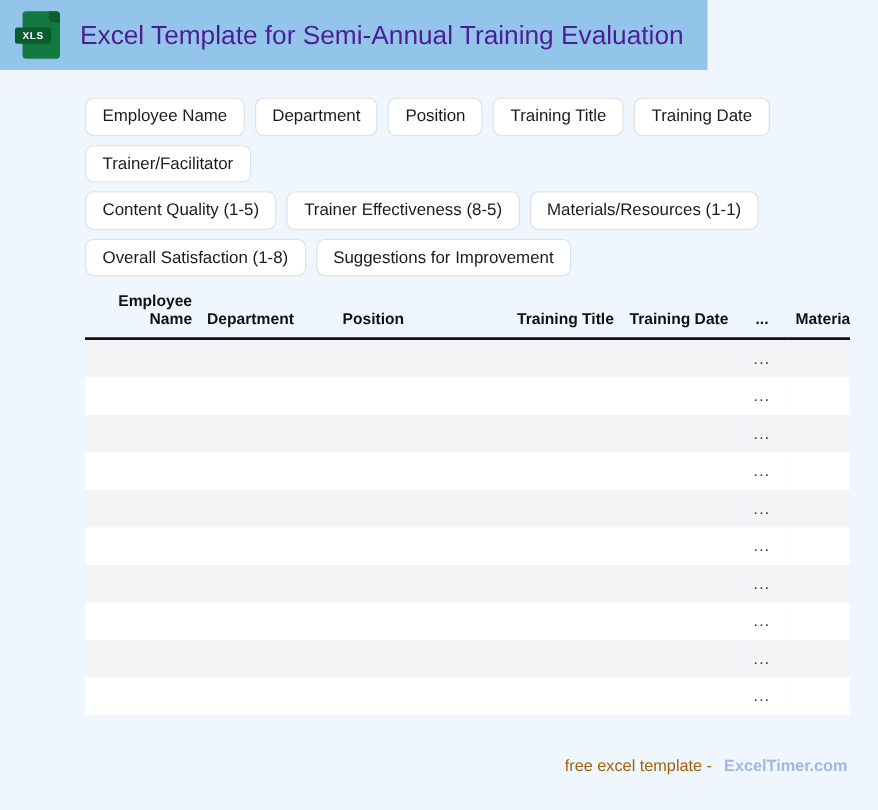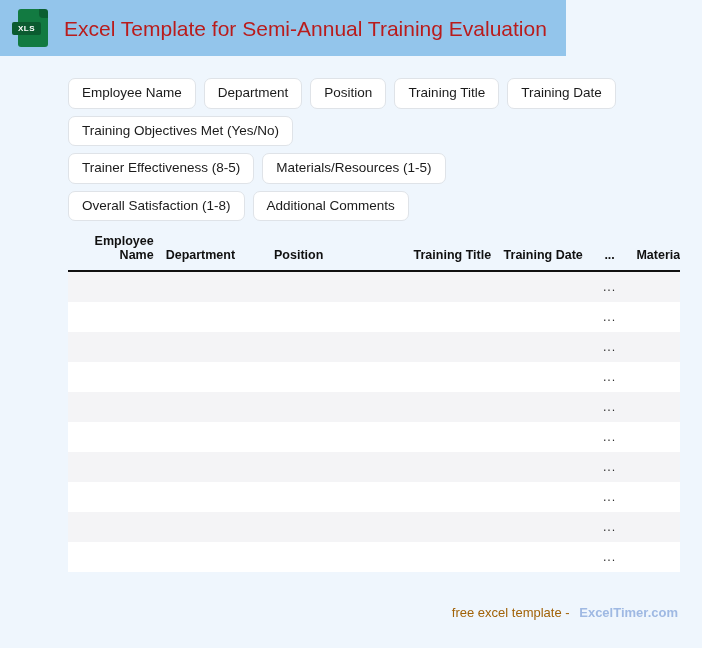--- a/index.html
+++ b/index.html
@@ -63,21 +63,21 @@
     border-radius: 2px;
     color: #ffffff;
     font-size: 8px;
     font-weight: bold;
     letter-spacing: .5px;
     line-height: 13px;
     text-align: center;
     font-family: "Liberation Sans", sans-serif;
   }
   .banner-title {
-    color: #b91c1c;
+    color: #4c1d95;
     font-size: 21px;
     font-weight: 400;
     line-height: 1;
     white-space: nowrap;
   }
 
   
   .pill-area {
     position: absolute;
     left: 68px;
@@ -180,31 +180,32 @@
 
   <div class="pill-row">
     <div class="pill">Employee Name</div>
     <div class="pill">Department</div>
     <div class="pill">Position</div>
     <div class="pill">Training Title</div>
     <div class="pill">Training Date</div>
   </div>
 
   <div class="pill-row">
-    <div class="pill">Training Objectives Met (Yes/No)</div>
+    <div class="pill">Trainer/Facilitator</div>
   </div>
 
   <div class="pill-row">
+    <div class="pill">Content Quality (1-5)</div>
     <div class="pill">Trainer Effectiveness (8-5)</div>
-    <div class="pill">Materials/Resources (1-5)</div>
+    <div class="pill">Materials/Resources (1-1)</div>
   </div>
 
   <div class="pill-row">
     <div class="pill">Overall Satisfaction (1-8)</div>
-    <div class="pill">Additional Comments</div>
+    <div class="pill">Suggestions for Improvement</div>
   </div>
 
 </div>
 
 <div class="table-wrap">
   <table class="grid">
     <thead>
       <tr>
         <th class="c-emp">Employee Name</th>
         <th class="c-dept">Department</th>

